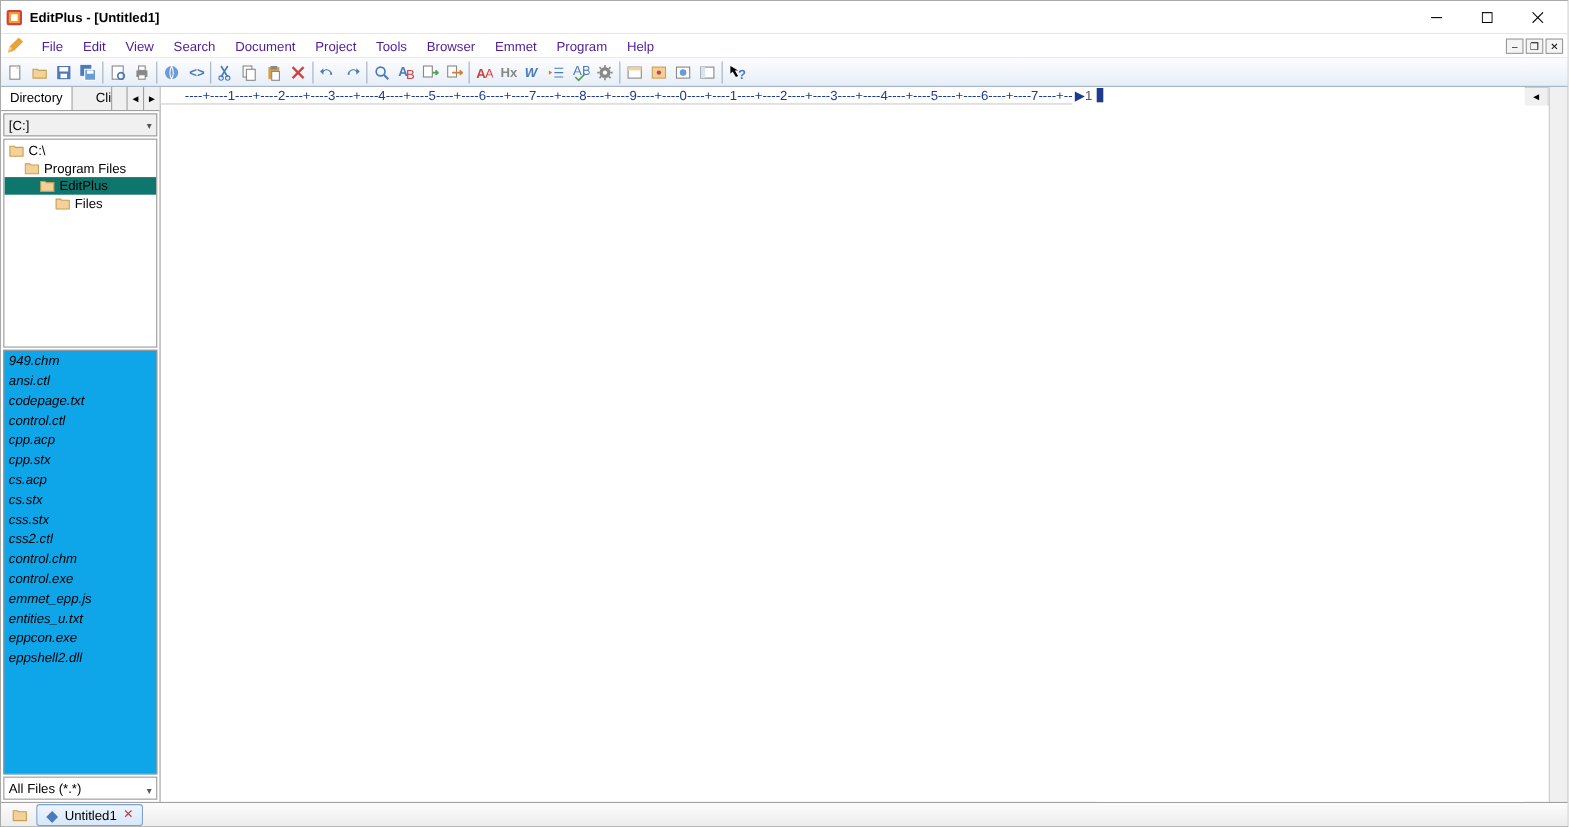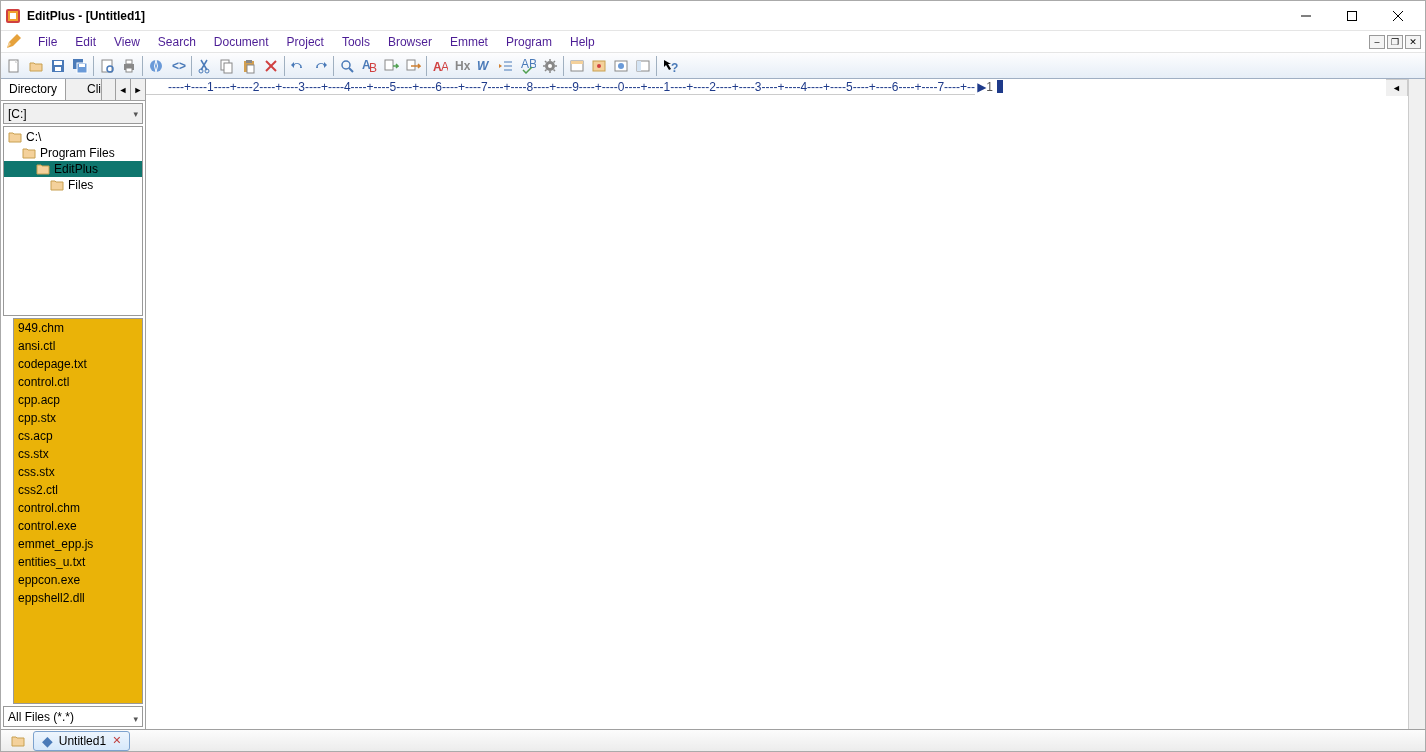--- a/index.html
+++ b/index.html
@@ -44,21 +44,21 @@
 
 .folder-tree { flex: 0 0 190px; border: 1px solid #999; margin: 0 2px 2px 2px; padding: 2px 0; overflow: auto; background: #fff;}
 .tree-item { display:flex; align-items:center; padding: 1px 2px; white-space: nowrap;}
 .tree-item .folder-icon { width:14px; height:14px; margin-right: 4px; flex-shrink:0;}
 .tree-item.selected { background: #0f766e; }
 .tree-item.d0 { padding-left: 4px; }
 .tree-item.d1 { padding-left: 18px; }
 .tree-item.d2 { padding-left: 32px; }
 .tree-item.d3 { padding-left: 46px; }
 
-.file-list { flex: 1; border: 1px solid #999; margin: 0 2px 2px 12px; overflow-y: scroll; overflow-x: scroll; background:#eab308;}
+.file-list { flex: 1; border: 1px solid #999; margin: 0 2px 2px 2px; overflow-y: scroll; overflow-x: scroll; background:#0ea5e9;font-style:italic;}
 .file-item { padding: 2px 4px; white-space: nowrap;}
 .file-filter { height: 21px; border: 1px solid #999; margin: 0 2px 2px 2px; padding: 2px 4px; background:#fff; display:flex; align-items:flex-end; justify-content:space-between;}
 .file-filter .chev { font-size: 9px; color: #555;}
 
 
 .editor-area { flex: 1; display: flex; flex-direction: column; overflow: hidden; }
 .ruler { height: 16px; background: #fff; border-bottom: 1px solid #ccc; font-family: Consolas, monospace; font-size: 11px; color: #1e3a8a; white-space: nowrap; overflow: hidden; padding-left: 22px; display:flex; align-items:center;}
 .gutter-and-text { flex: 1; display: flex; overflow: hidden; }
 .gutter { width: 22px; background: #fff; border-right: 0px solid #ccc; text-align: right; padding: 1px 4px 0 0; font-family: Consolas, monospace; font-size: 11px; color: #555; }
 .gutter .marker { color: #1e3a8a; display:inline-block;}

